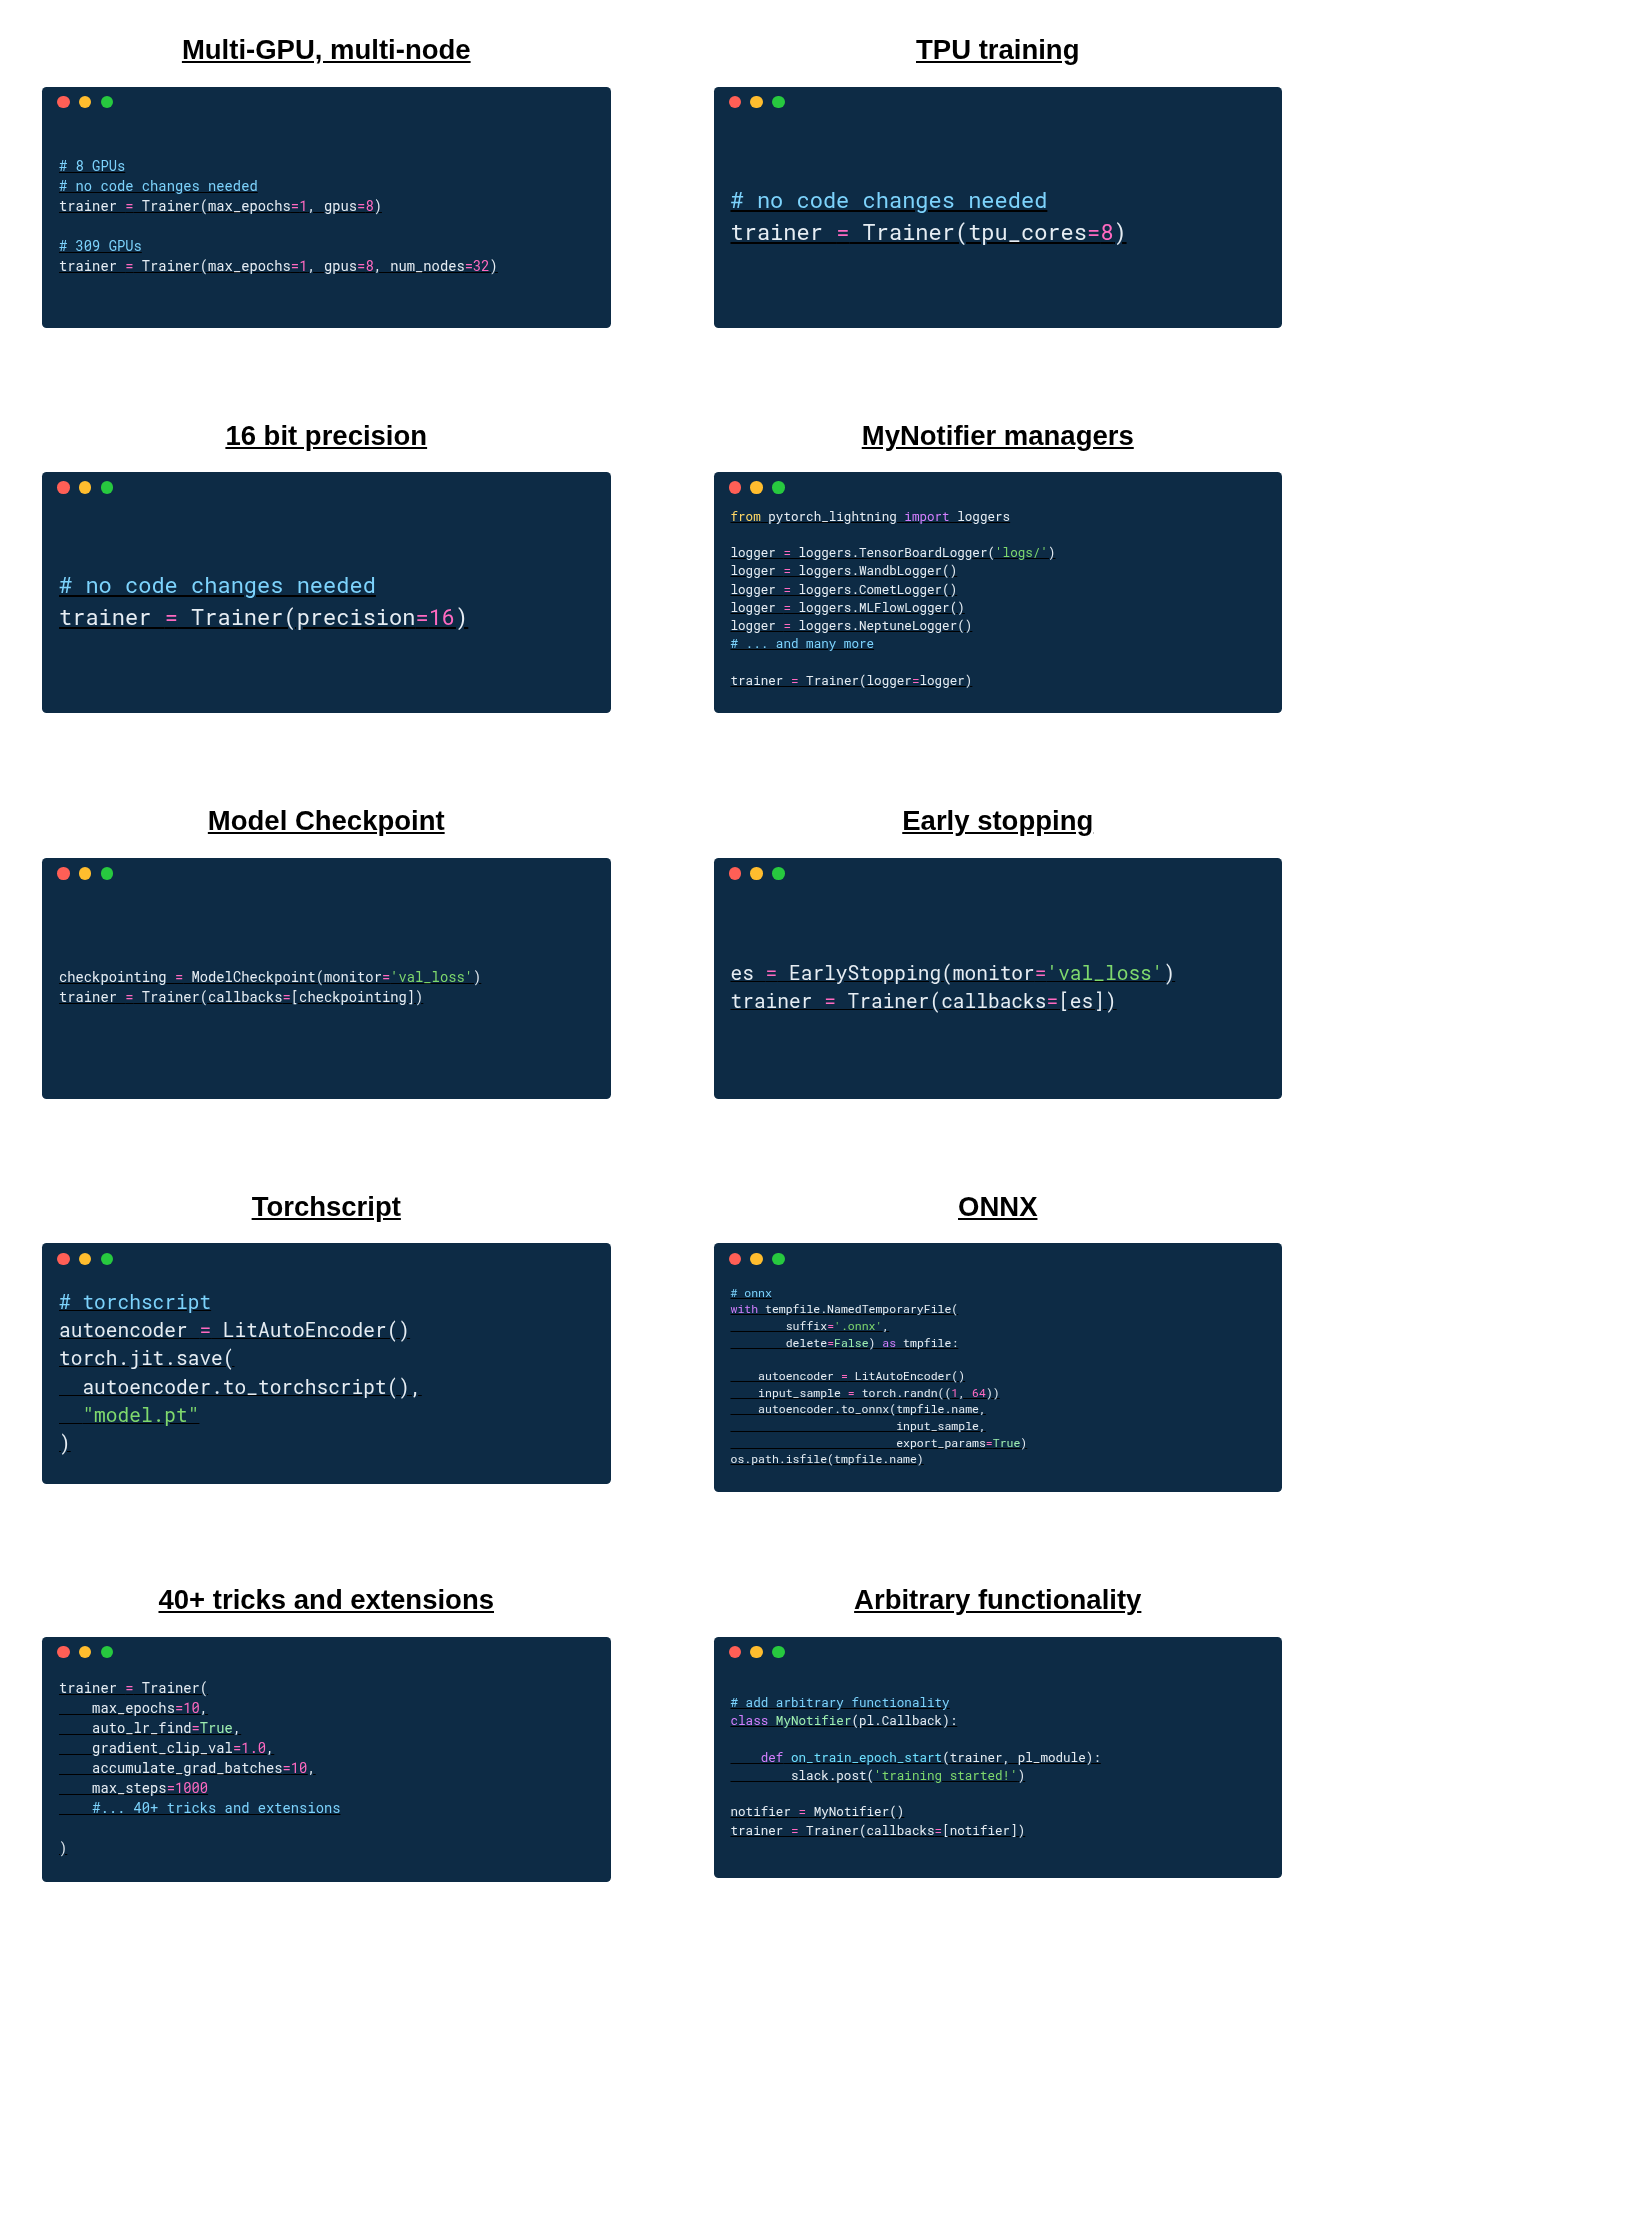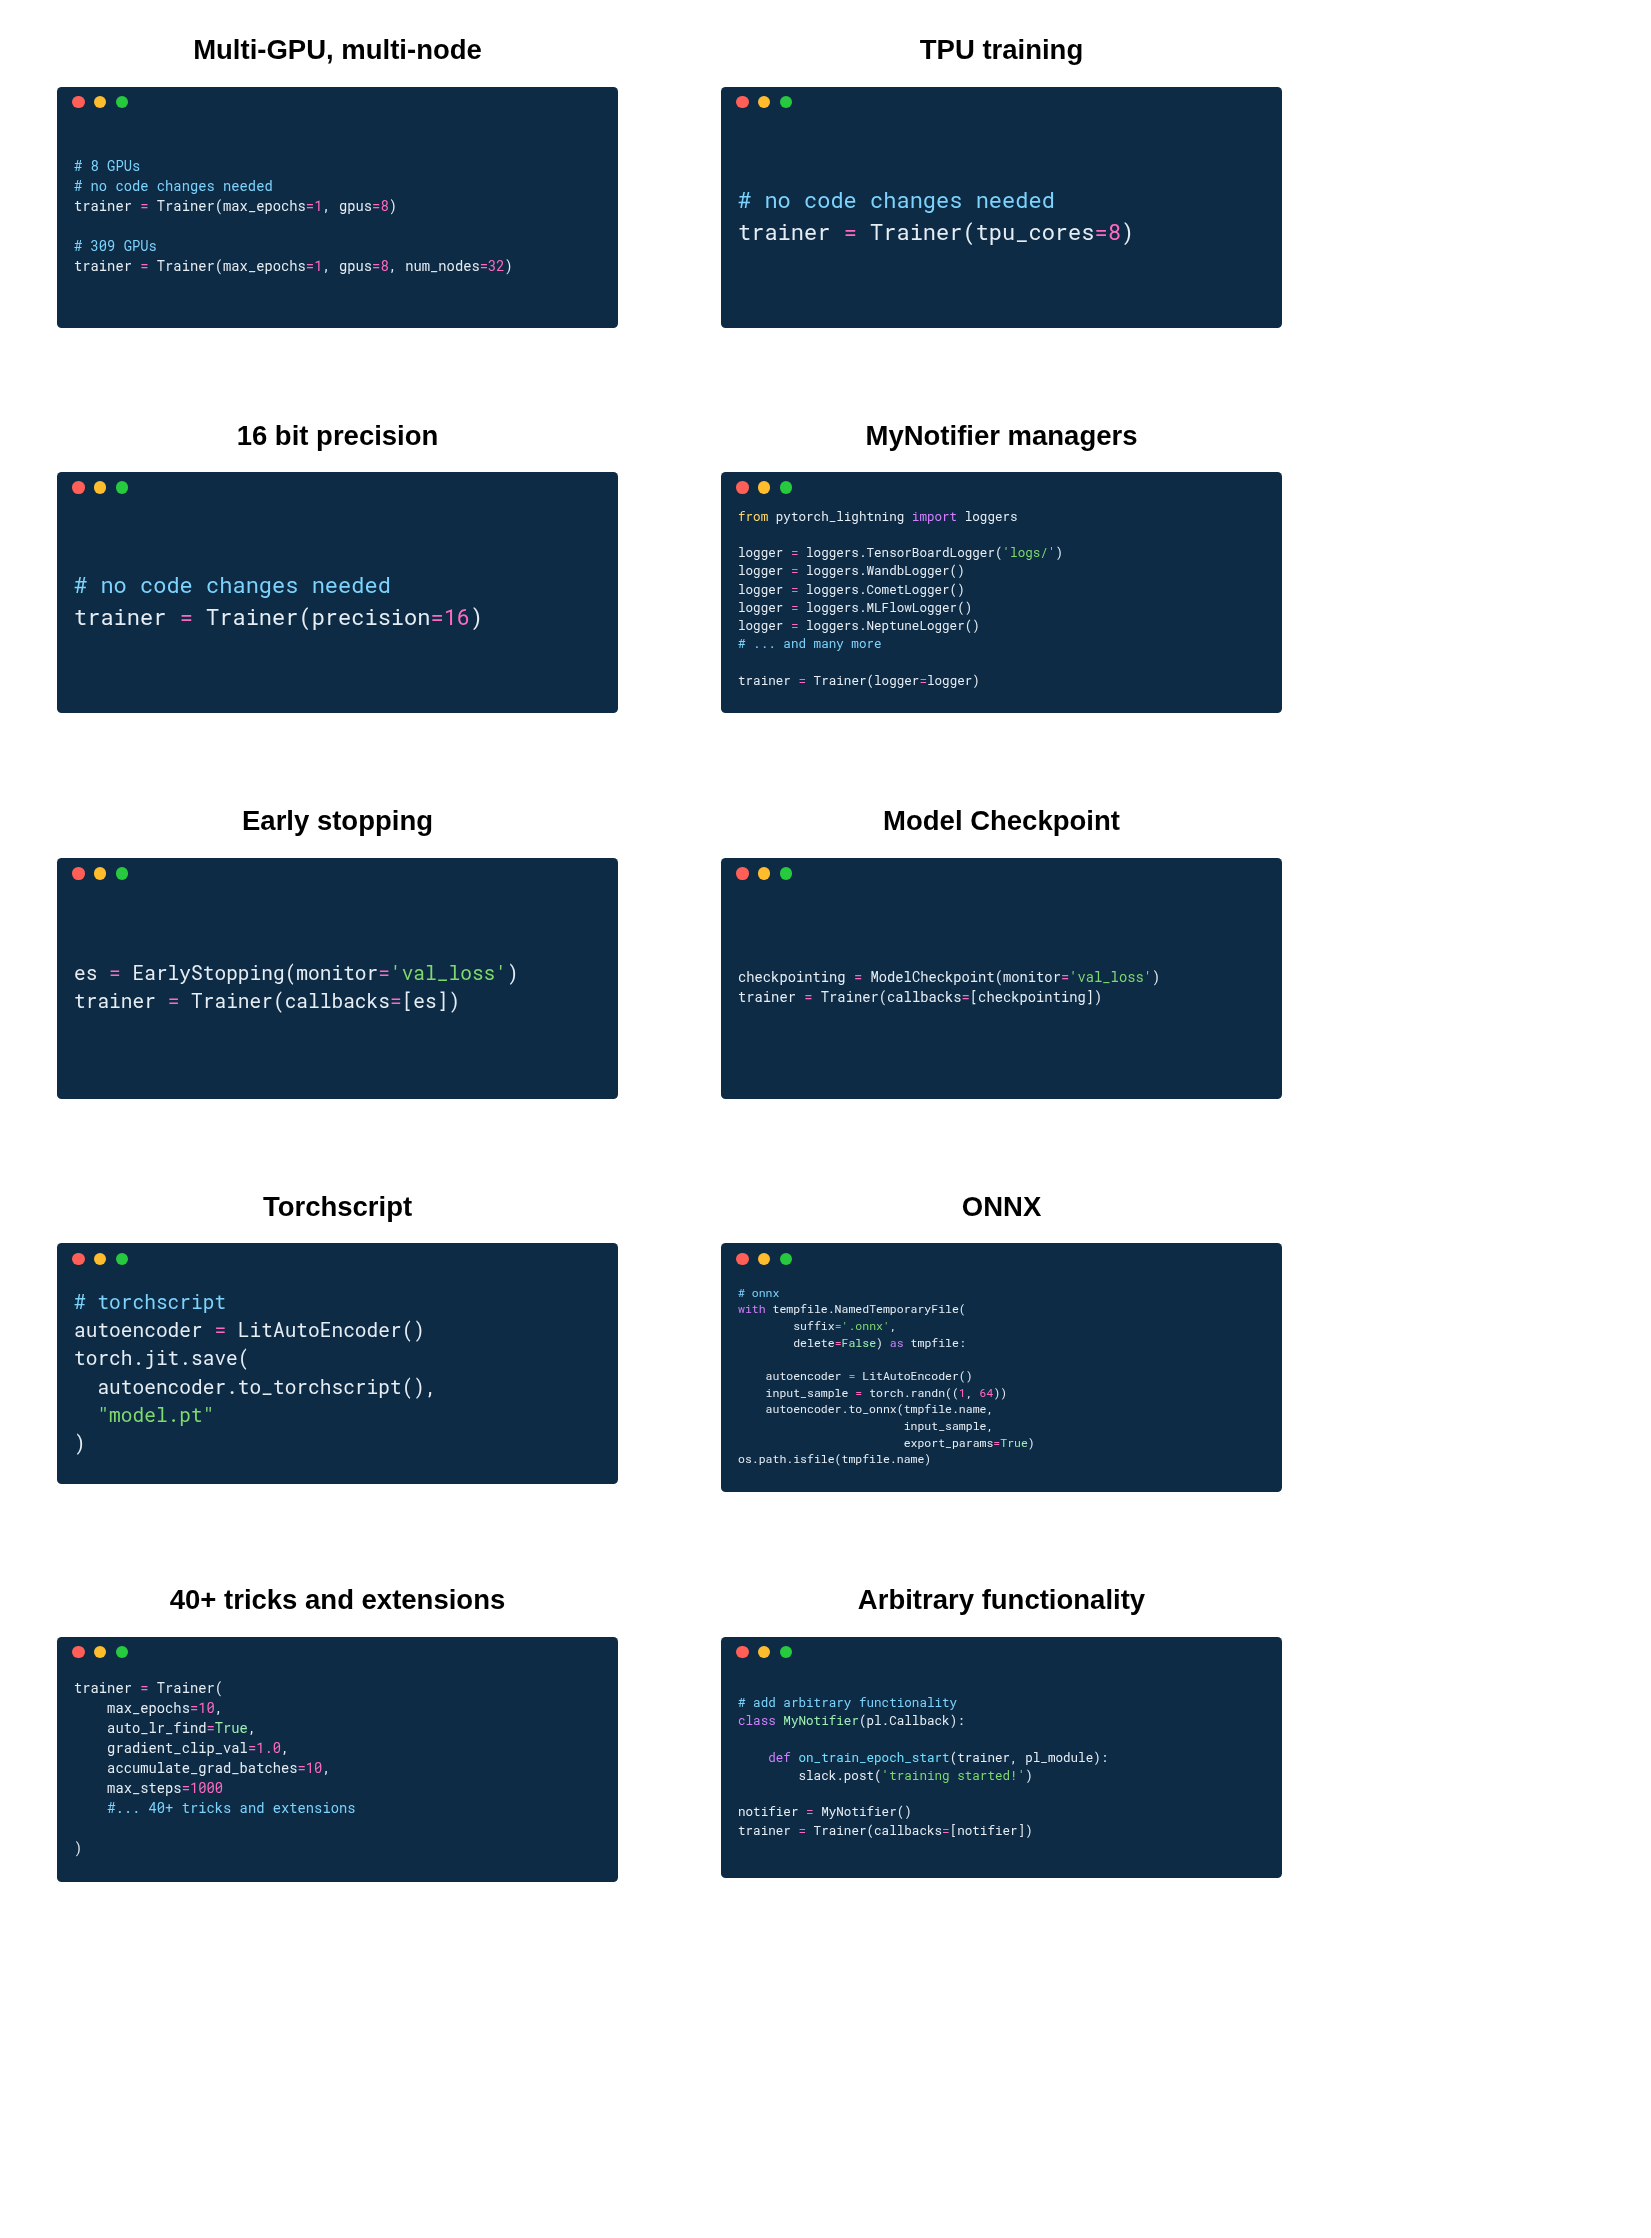--- a/index.html
+++ b/index.html
@@ -3,21 +3,22 @@
 <meta charset="utf-8">
 <style>
   * { box-sizing: border-box; margin: 0; padding: 0; }
   html, body {
     background: #ffffff;
     font-family: -apple-system, BlinkMacSystemFont, "Segoe UI", Helvetica, Arial, sans-serif;
     width: 1652px;
   }
   .page {
     width: 1339px;
-    padding: 34px 57px 115px 57px;
+    padding: 34px 57px 115px 42px;
+    text-decoration: underline;
   }
   .grid {
     display: grid;
     grid-template-columns: 1fr 1fr;
     column-gap: 103px;
     row-gap: 92px;
   }
   .cell {
     display: flex;
     flex-direction: column;
@@ -156,45 +157,45 @@
 logger <span class="c-eq">=</span> loggers.MLFlowLogger()
 logger <span class="c-eq">=</span> loggers.NeptuneLogger()
 <span class="c-comment"># ... and many more</span>
 
 trainer <span class="c-eq">=</span> Trainer(logger<span class="c-eq">=</span>logger)</pre>
         </div>
       </div>
     </div>
 
     <div class="cell">
+      <div class="card-title">Model Checkpoint</div>
+      <div class="terminal">
+        <div class="titlebar">
+          <span class="dot dot-red"></span>
+          <span class="dot dot-yellow"></span>
+          <span class="dot dot-green"></span>
+        </div>
+        <div class="codewrap">
+          <pre class="code fs-sm">checkpointing <span class="c-eq">=</span> ModelCheckpoint(monitor<span class="c-eq">=</span><span class="c-str">'val_loss'</span>)
+trainer <span class="c-eq">=</span> Trainer(callbacks<span class="c-eq">=</span>[checkpointing])</pre>
+        </div>
+      </div>
+    </div>
+
+    <div class="cell">
       <div class="card-title">Early stopping</div>
       <div class="terminal">
         <div class="titlebar">
           <span class="dot dot-red"></span>
           <span class="dot dot-yellow"></span>
           <span class="dot dot-green"></span>
         </div>
         <div class="codewrap">
           <pre class="code fs-lg">es <span class="c-eq">=</span> EarlyStopping(monitor<span class="c-eq">=</span><span class="c-str">'val_loss'</span>)
 trainer <span class="c-eq">=</span> Trainer(callbacks<span class="c-eq">=</span>[es])</pre>
-        </div>
-      </div>
-    </div>
-
-    <div class="cell">
-      <div class="card-title">Model Checkpoint</div>
-      <div class="terminal">
-        <div class="titlebar">
-          <span class="dot dot-red"></span>
-          <span class="dot dot-yellow"></span>
-          <span class="dot dot-green"></span>
-        </div>
-        <div class="codewrap">
-          <pre class="code fs-sm">checkpointing <span class="c-eq">=</span> ModelCheckpoint(monitor<span class="c-eq">=</span><span class="c-str">'val_loss'</span>)
-trainer <span class="c-eq">=</span> Trainer(callbacks<span class="c-eq">=</span>[checkpointing])</pre>
         </div>
       </div>
     </div>
 
     <div class="cell">
       <div class="card-title">Torchscript</div>
       <div class="terminal">
         <div class="titlebar">
           <span class="dot dot-red"></span>
           <span class="dot dot-yellow"></span>

